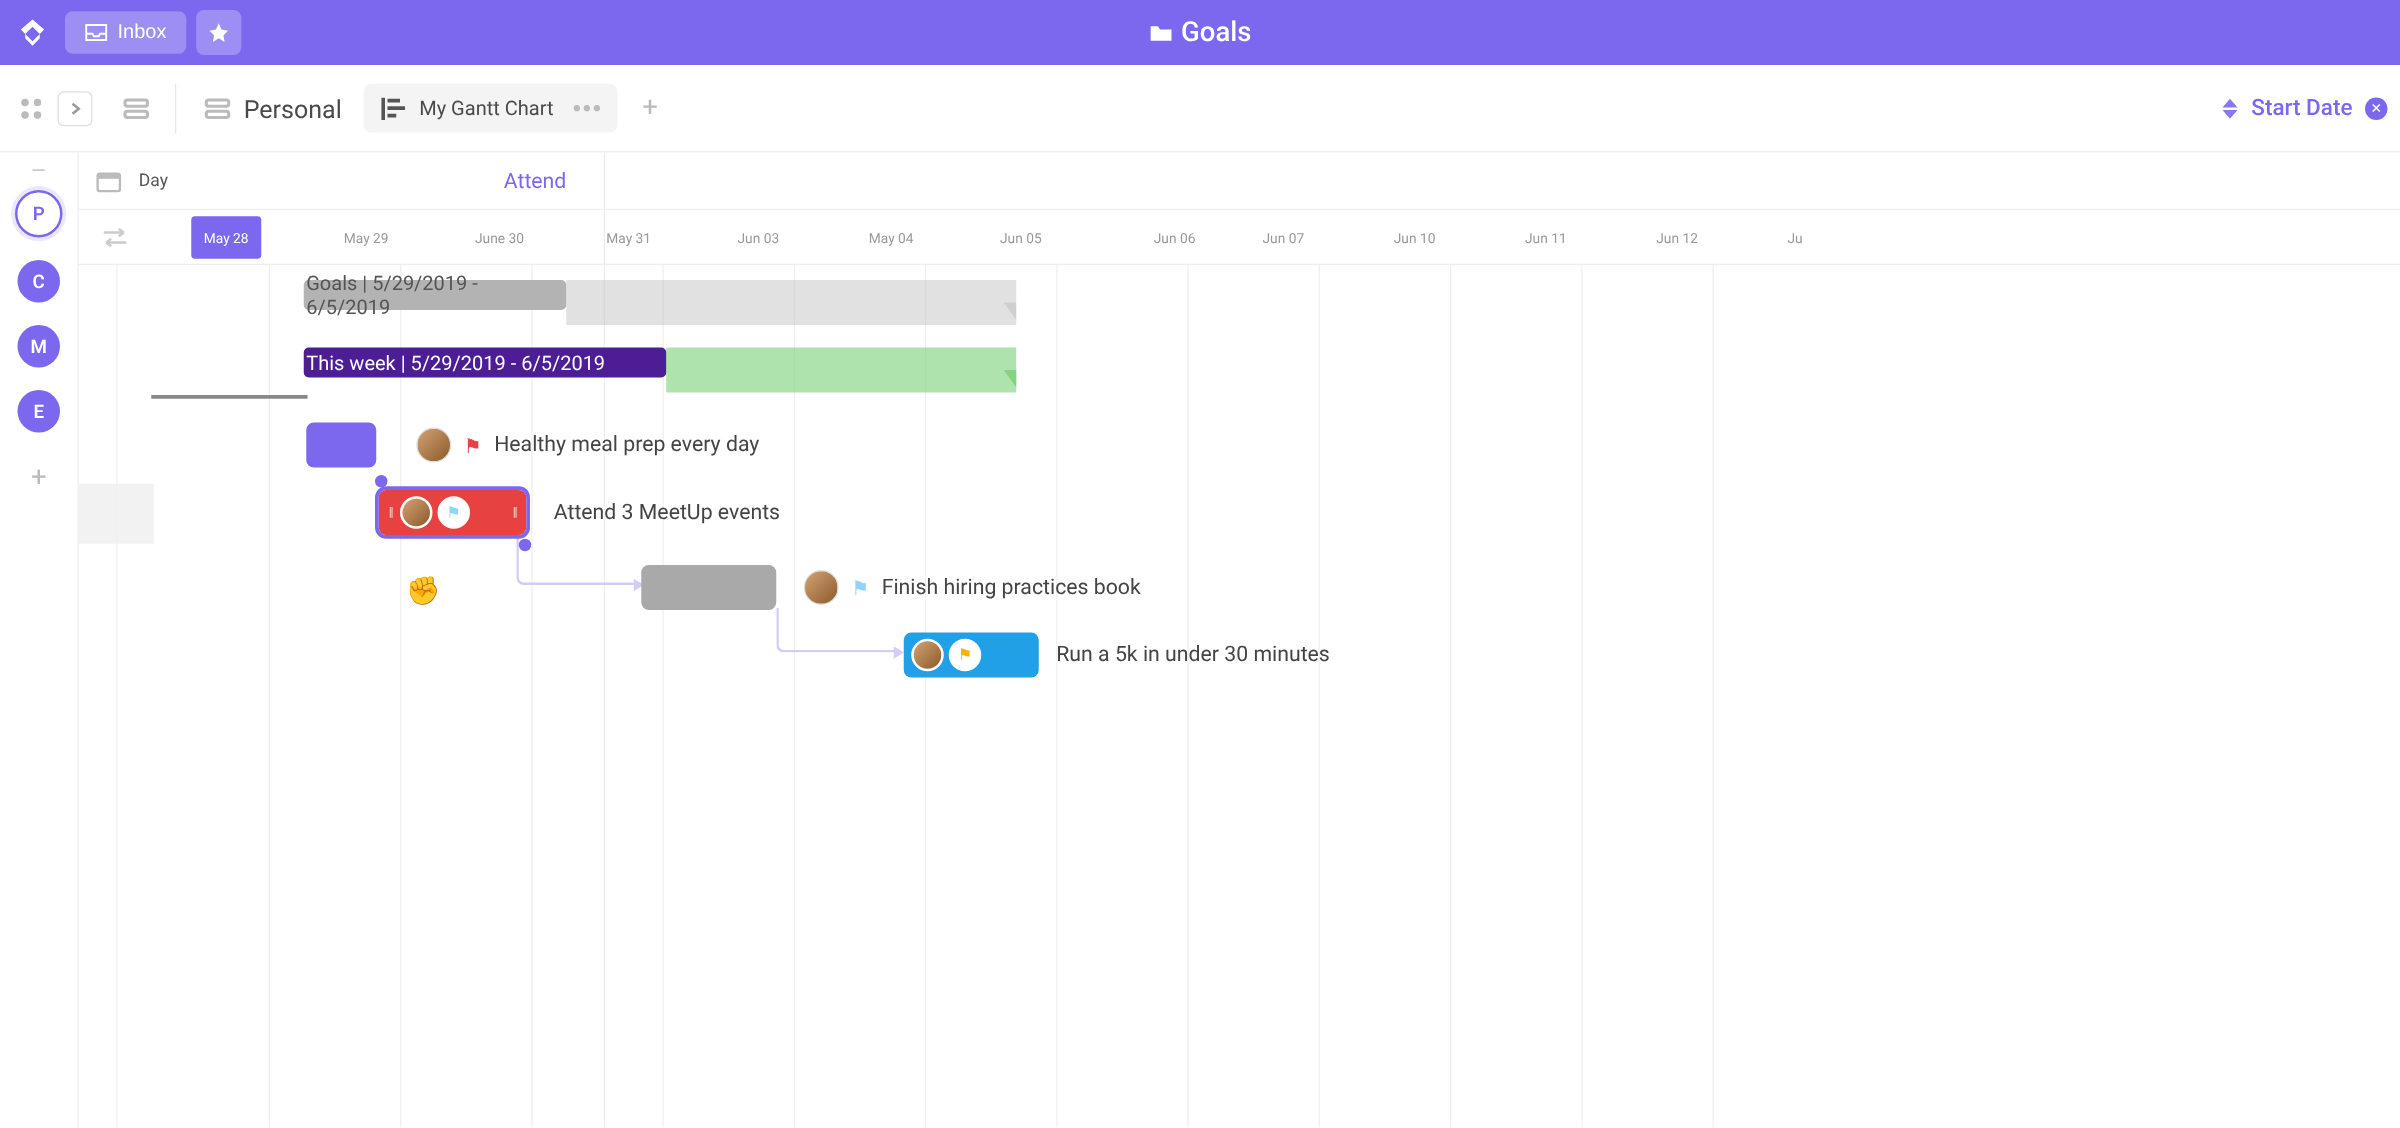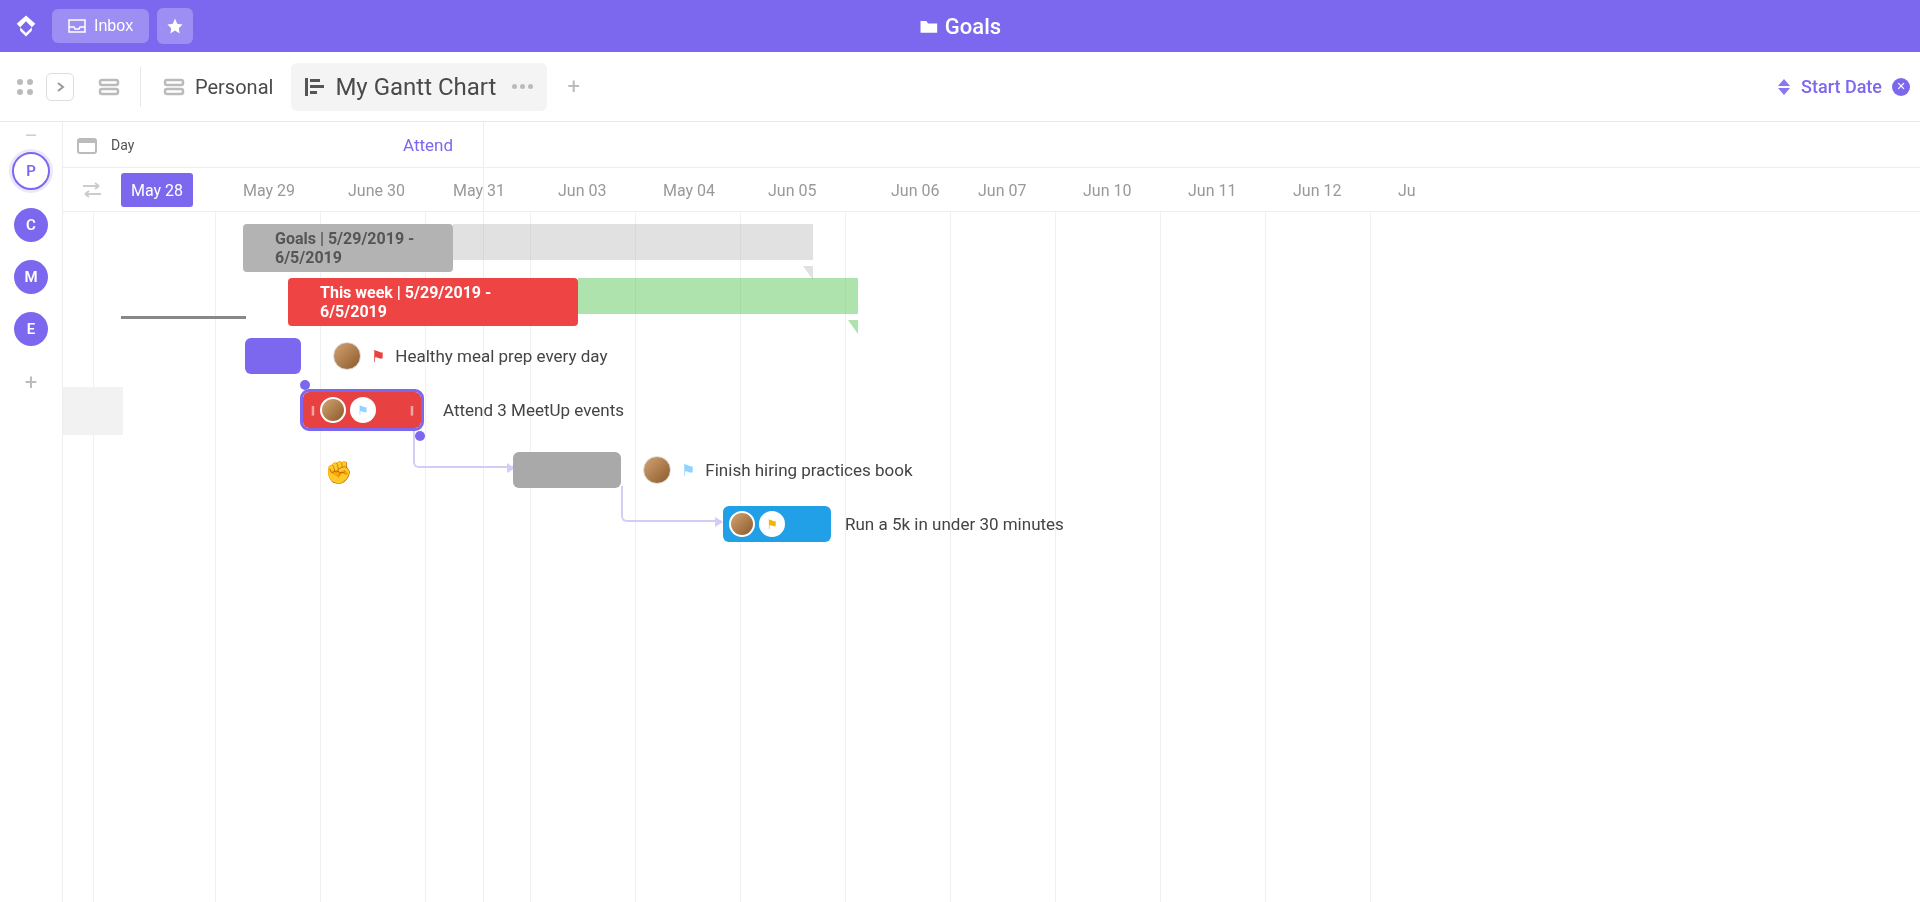--- a/index.html
+++ b/index.html
@@ -12,21 +12,21 @@
 .inbox-btn { background: rgba(255,255,255,0.25); color: #fff; border: none; padding: 8px 16px; border-radius: 6px; font-size: 16px; display: flex; align-items: center; gap: 8px; cursor: pointer; margin-right: 8px; }
 .star-btn { background: rgba(255,255,255,0.25); width: 36px; height: 36px; border: none; border-radius: 6px; display: flex; align-items: center; justify-content: center; cursor: pointer; }
 .page-title { position: absolute; left: 50%; transform: translateX(-50%); display: flex; align-items: center; gap: 6px; color: #fff; font-size: 22px; font-weight: 500; }
 
 
 .toolbar { height: 70px; display: flex; align-items: center; padding: 0 10px; border-bottom: 1px solid #e8e8e8; position: relative; }
 .tool-icon { width: 30px; height: 30px; display: flex; align-items: center; justify-content: center; color: #b0b0b0; cursor: pointer; }
 .chevron-btn { width: 28px; height: 28px; border: 1px solid #ddd; border-radius: 5px; display: flex; align-items: center; justify-content: center; cursor: pointer; margin-left: 6px; margin-right: 20px; }
 .vdiv { width: 1px; height: 40px; background: #e8e8e8; margin: 0 16px; }
 .breadcrumb-item { display: flex; align-items: center; gap: 10px; font-size: 20px; color: #4a4a4a; cursor: pointer; padding: 0 6px; }
-.tab-active { display: flex; align-items: center; gap: 10px; background: #f4f4f4; border-radius: 6px; padding: 10px 14px; margin-left: 12px; font-size: 24px; color: #4a4a4a; }
+.tab-active { display: flex; align-items: center; gap: 10px; background: #f4f4f4; border-radius: 6px; padding: 10px 14px; margin-left: 12px; font-size: 16px; color: #4a4a4a; }
 .tab-dots { display: flex; gap: 3px; margin-left: 6px; }
 .tab-dots span { width: 5px; height: 5px; background: #bbb; border-radius: 50%; }
 .plus-tab { margin-left: 20px; color: #bbb; font-size: 22px; cursor: pointer; }
 .toolbar-right { margin-left: auto; display: flex; align-items: center; gap: 10px; color: #7B68EE; font-size: 18px; font-weight: 500; }
 .close-right { width: 18px; height: 18px; background: #7B68EE; border-radius: 50%; display: flex; align-items: center; justify-content: center; color: #fff; font-size: 11px; cursor: pointer; }
 
 
 .sidebar { position: absolute; left: 0; top: 52px; width: 62px; bottom: 0; display: flex; flex-direction: column; align-items: center; padding-top: 100px; gap: 18px; z-index: 5; }
 .minus-icon { position: absolute; top: 72px; color: #ccc; font-size: 20px; }
 .sidebar-circle { width: 34px; height: 34px; border-radius: 50%; display: flex; align-items: center; justify-content: center; color: #fff; font-size: 15px; font-weight: 600; cursor: pointer; }
@@ -34,32 +34,32 @@
 .sidebar-plus { color: #bbb; font-size: 22px; margin-top: 6px; cursor: pointer; }
 
 
 .gantt-wrap { position: absolute; left: 62px; right: 0; top: 122px; bottom: 0; border-left: 1px solid #eee; }
 .gantt-header { height: 46px; display: flex; align-items: center; padding: 0 14px; border-bottom: 1px solid #eee; gap: 14px; }
 .day-label { font-size: 14px; color: #555; }
 .today-btn { margin-left: auto; margin-right: 60px; color: #7B68EE; font-size: 17px; cursor: pointer; position:absolute; left:340px; }
 .gantt-header .vline { position:absolute; left:420px; top:0; bottom:0; width:1px; background:#eee;}
 .date-row { height: 44px; display: flex; align-items: center; position: relative; border-bottom: 1px solid #eee; }
 .swap-icon { width: 58px; display:flex; align-items:center; justify-content:center; color:#ccc; }
-.date-cell { position: absolute; top: 0; height: 44px; display: flex; align-items: center; justify-content: center; font-size: 16px; color: #999; }
+.date-cell { position: absolute; top: 0; height: 44px; display: flex; align-items: center; justify-content: center; font-size: 11px; color: #999; margin-left: 32px; }
 .date-cell.active { background: #7B68EE; color: #fff; border-radius: 3px; padding: 3px 10px; height: 34px; top: 5px; }
 
 .gantt-body { position: absolute; top: 90px; left: 0; right: 0; bottom: 0; overflow: hidden; }
 .gantt-grid { position: absolute; inset: 0; }
 .vline-col { position: absolute; top: 0; bottom: 0; width: 1px; background: #f0f0f0; }
 
-.group-bar { position: absolute; height: 48px; border-radius: 4px; display: flex; align-items: center; padding: 0 32px; font-size: 16px; color: #555; font-weight: bold; }
+.group-bar { position: absolute; height: 24px; border-radius: 4px; display: flex; align-items: center; padding: 0 2px; font-size: 16px; color: #555; }
 .group-bar.gray { background: #b3b3b3; }
 .group-bar.gray::after { content:''; position:absolute; left:100%; top:0; width:360px; height:36px; background: rgba(179,179,179,0.4); }
 .group-bar.gray .tail { position:absolute; right:-360px; bottom:-8px; width:0; height:0; border-left:10px solid transparent; border-right:0 solid transparent; border-top:14px solid rgba(179,179,179,0.4); }
-.group-bar.green { background: #ef4444; color: #fff; margin-left: 45px; }
+.group-bar.green { background: #4c1d95; color: #fff; }
 .group-bar.green::after { content:''; position:absolute; left:100%; top:0; width:280px; height:36px; background: rgba(75,194,75,0.45); }
 .group-bar.green .tail { position:absolute; right:-280px; bottom:-8px; width:0; height:0; border-left:10px solid transparent; border-right:0 solid transparent; border-top:14px solid rgba(75,194,75,0.45); }
 .leader-line { position:absolute; height:3px; background:#888; }
 
 .task-bar { position: absolute; height: 36px; border-radius: 6px; display: flex; align-items: center; padding: 0 6px; gap: 4px; }
 .task-bar.purple-solid { background: #7B68EE; }
 .task-bar.red { background: #e84141; outline: 3px solid #7B68EE; }
 .task-bar.gray-solid { background: #a9a9a9; }
 .task-bar.blue { background: #21a0e8; }
 .grip { color: rgba(255,255,255,0.8); font-size: 10px; letter-spacing:-1px; padding:0 2px; }

